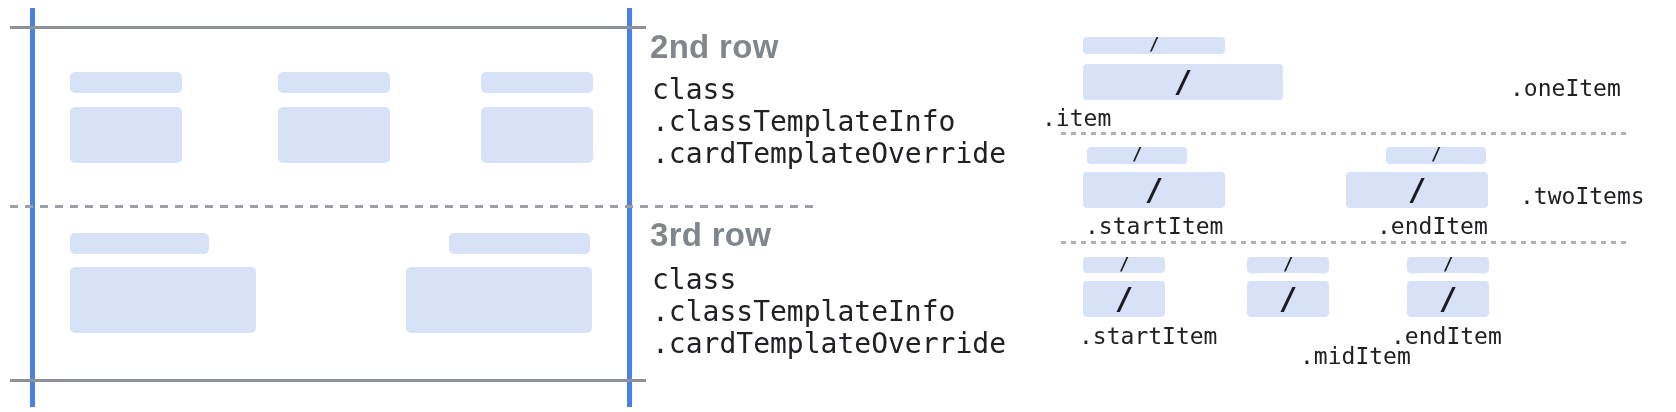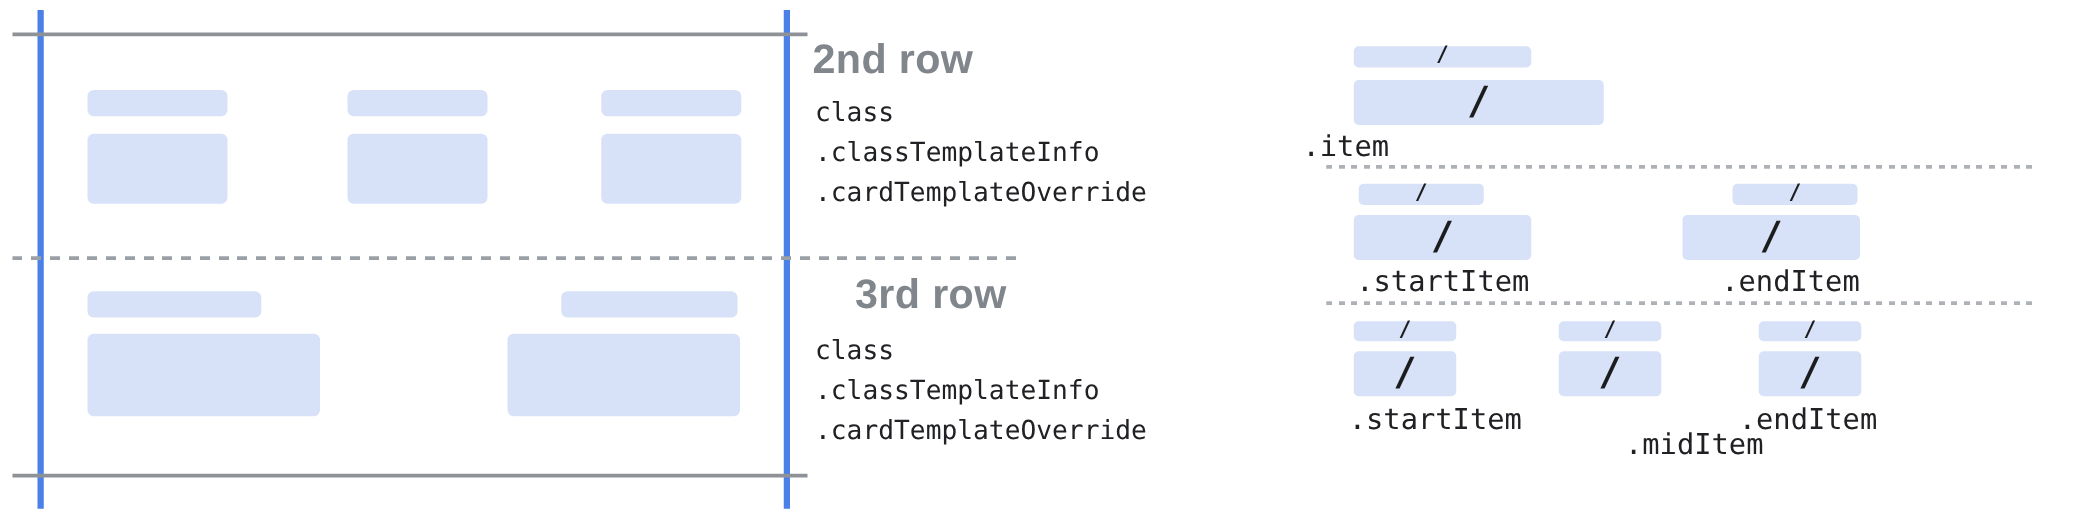--- a/index.html
+++ b/index.html
@@ -59,21 +59,21 @@
   .row-heading{
     font-family:"Liberation Sans", sans-serif;
     font-weight:700;
     font-size:33px;
     letter-spacing:.3px;
     color:var(--heading-gray);
     white-space:nowrap;
   }
   .code-line{
     font-family:"DejaVu Sans Mono", monospace;
-    font-size:21px;
+    font-size:28px;
     line-height:32px;
     color:var(--code-black);
     white-space:nowrap;
   }
   .mono-label{
     font-family:"DejaVu Sans Mono", monospace;
     font-size:23px;
     line-height:26px;
     color:var(--code-black);
     white-space:nowrap;
@@ -102,50 +102,52 @@
   <div class="abs ph" style="left:70px;top:267px;width:186px;height:66px;"></div>
   <div class="abs ph" style="left:406px;top:267px;width:186px;height:66px;"></div>
 
   <div class="abs row-heading" style="left:650px;top:28px;">2nd row</div>
   <div class="abs" style="left:652px;top:74px;">
     <div class="code-line">class</div>
     <div class="code-line">.classTemplateInfo</div>
     <div class="code-line">.cardTemplateOverride</div>
   </div>
 
-  <div class="abs row-heading" style="left:650px;top:216px;margin-left:34px;">3rd row</div>
+  <div class="abs row-heading" style="left:650px;top:216px;">3rd row</div>
   <div class="abs" style="left:652px;top:264px;">
     <div class="code-line">class</div>
     <div class="code-line">.classTemplateInfo</div>
     <div class="code-line">.cardTemplateOverride</div>
   </div>
 
   <div class="abs bar" style="left:1083px;top:37px;width:142px;height:17px;">
     <span class="slash slash-sm">/</span>
   </div>
   <div class="abs bar" style="left:1083px;top:64px;width:200px;height:36px;">
     <span class="slash slash-lg">/</span>
   </div>
   <div class="abs mono-label" style="left:1042px;top:105px;">.item</div>
+  <div class="abs mono-label" style="left:1510px;top:75px;">.oneItem</div>
   <div class="abs dotline" style="left:1061px;top:132px;width:567px;"></div>
 
   <div class="abs bar" style="left:1087px;top:147px;width:100px;height:17px;">
     <span class="slash slash-sm">/</span>
   </div>
   <div class="abs bar" style="left:1386px;top:147px;width:100px;height:17px;">
     <span class="slash slash-sm">/</span>
   </div>
   <div class="abs bar" style="left:1083px;top:172px;width:142px;height:36px;">
     <span class="slash slash-lg">/</span>
   </div>
   <div class="abs bar" style="left:1346px;top:172px;width:142px;height:36px;">
     <span class="slash slash-lg">/</span>
   </div>
   <div class="abs mono-label" style="left:1085px;top:213px;">.startItem</div>
   <div class="abs mono-label" style="left:1377px;top:213px;">.endItem</div>
+  <div class="abs mono-label" style="left:1520px;top:183px;">.twoItems</div>
   <div class="abs dotline" style="left:1061px;top:241px;width:567px;"></div>
 
   <div class="abs bar" style="left:1083px;top:257px;width:82px;height:16px;">
     <span class="slash slash-sm">/</span>
   </div>
   <div class="abs bar" style="left:1247px;top:257px;width:82px;height:16px;">
     <span class="slash slash-sm">/</span>
   </div>
   <div class="abs bar" style="left:1407px;top:257px;width:82px;height:16px;">
     <span class="slash slash-sm">/</span>

